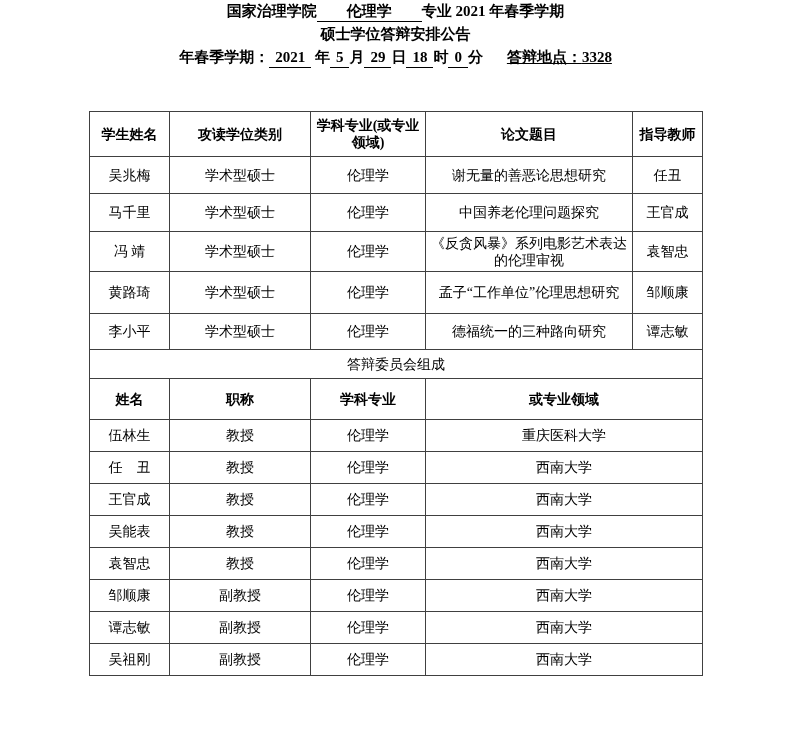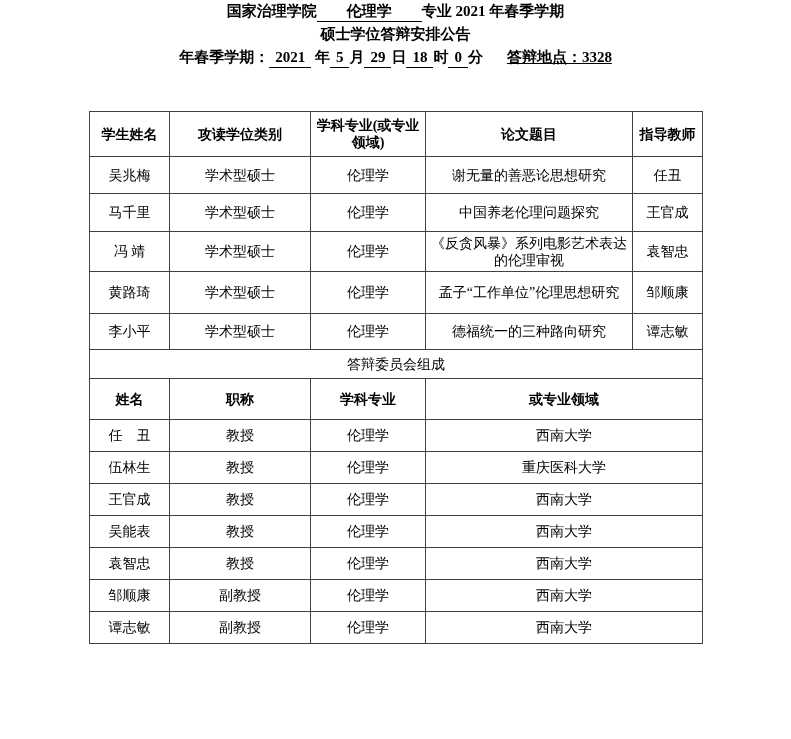--- a/index.html
+++ b/index.html
@@ -137,30 +137,30 @@
       <tr class="rh28">
         <td class="section-cell" colspan="5">答辩委员会组成</td>
       </tr>
       <tr class="rh40">
         <th>姓名</th>
         <th>职称</th>
         <th>学科专业</th>
         <th colspan="2">或专业领域</th>
       </tr>
       <tr class="rh31">
+        <td>伍林生</td>
+        <td>教授</td>
+        <td>伦理学</td>
+        <td colspan="2">重庆医科大学</td>
+      </tr>
+      <tr class="rh31">
         <td>任　丑</td>
         <td>教授</td>
         <td>伦理学</td>
         <td colspan="2">西南大学</td>
-      </tr>
-      <tr class="rh31">
-        <td>伍林生</td>
-        <td>教授</td>
-        <td>伦理学</td>
-        <td colspan="2">重庆医科大学</td>
       </tr>
       <tr class="rh31">
         <td>王官成</td>
         <td>教授</td>
         <td>伦理学</td>
         <td colspan="2">西南大学</td>
       </tr>
       <tr class="rh31">
         <td>吴能表</td>
         <td>教授</td>
@@ -178,15 +178,21 @@
         <td>副教授</td>
         <td>伦理学</td>
         <td colspan="2">西南大学</td>
       </tr>
       <tr class="rh31">
         <td>谭志敏</td>
         <td>副教授</td>
         <td>伦理学</td>
         <td colspan="2">西南大学</td>
       </tr>
+      <tr class="rh31">
+        <td>吴祖刚</td>
+        <td>副教授</td>
+        <td>伦理学</td>
+        <td colspan="2">西南大学</td>
+      </tr>
     </tbody>
   </table>
 </div>
 
 </body></html>

